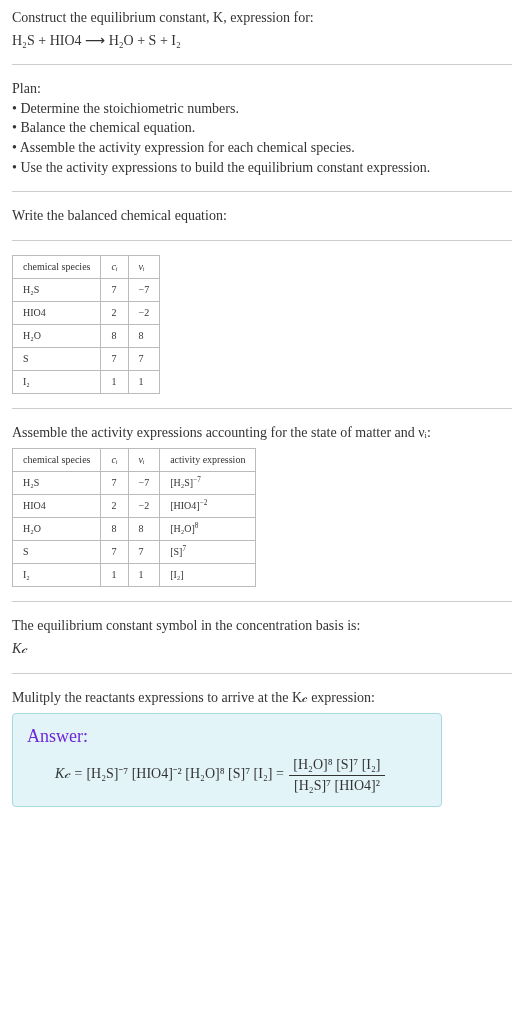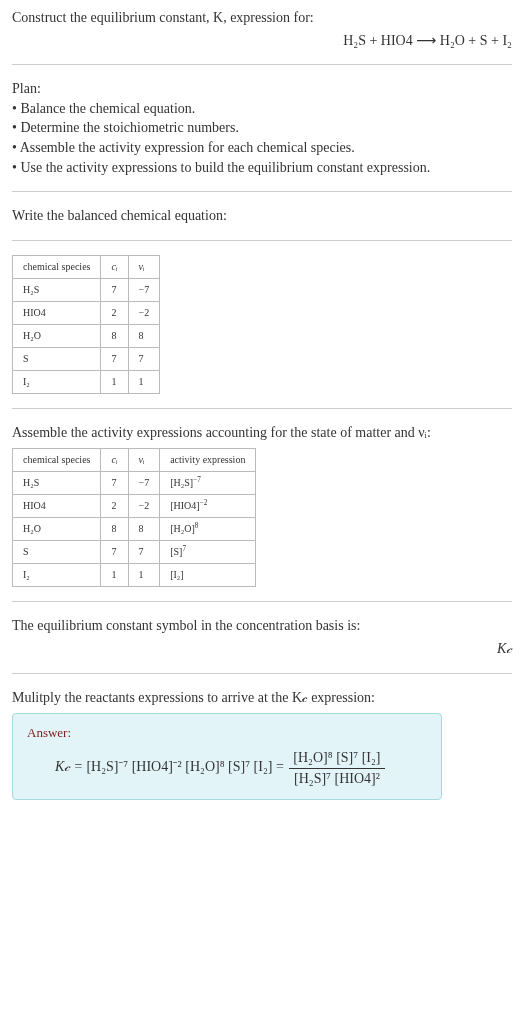--- a/index.html
+++ b/index.html
@@ -37,50 +37,50 @@
   .answer-box {
     background: #e3f4f8;
     border: 1px solid #a8d8e0;
     border-radius: 4px;
     padding: 10px 14px;
     margin-top: 6px;
     display: inline-block;
     min-width: 400px;
   }
   .answer-label {
-    font-size: 13px;
-    color: #7f1d1d;
+    font-size: 18px;
+    color: #6d28d9;
     margin-bottom: 6px;
   }
   .indent { padding-left: 28px; }
   sub, sup { font-size: 0.72em; line-height: 0; }
   .frac {
     display: inline-block;
     text-align: center;
     vertical-align: middle;
     margin: 0 2px;
     font-size: 14px;
   }
   .frac .num { display: block; border-bottom: 1px solid #333; padding: 0 4px; }
   .frac .den { display: block; padding: 0 4px; }
-  .eq-line { margin-top: 3px; text-align: right; }
+  .eq-line { margin-top: 3px; }
 </style>
 </head>
 <body>
 
 <div class="section">
   <div>Construct the equilibrium constant, K, expression for:</div>
   <div class="eq-line">H₂S + HIO4 ⟶ H₂O + S + I₂</div>
 </div>
 <hr>
 
 <div class="section">
   <div>Plan:</div>
+  <div>• Determine the stoichiometric numbers.</div>
   <div>• Balance the chemical equation.</div>
-  <div>• Determine the stoichiometric numbers.</div>
   <div>• Assemble the activity expression for each chemical species.</div>
   <div>• Use the activity expressions to build the equilibrium constant expression.</div>
 </div>
 <hr>
 
 <div class="section">
   <div>Write the balanced chemical equation:</div>
 </div>
 <hr>
 

